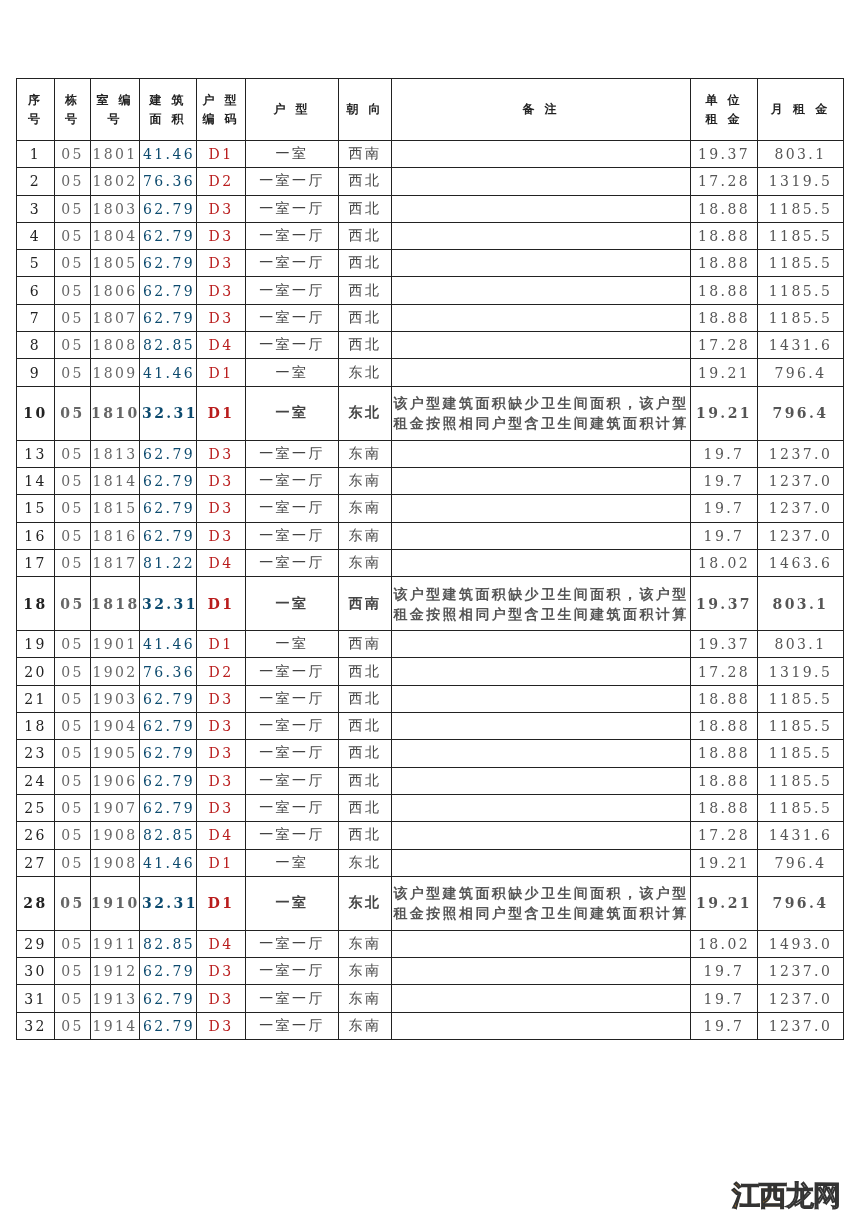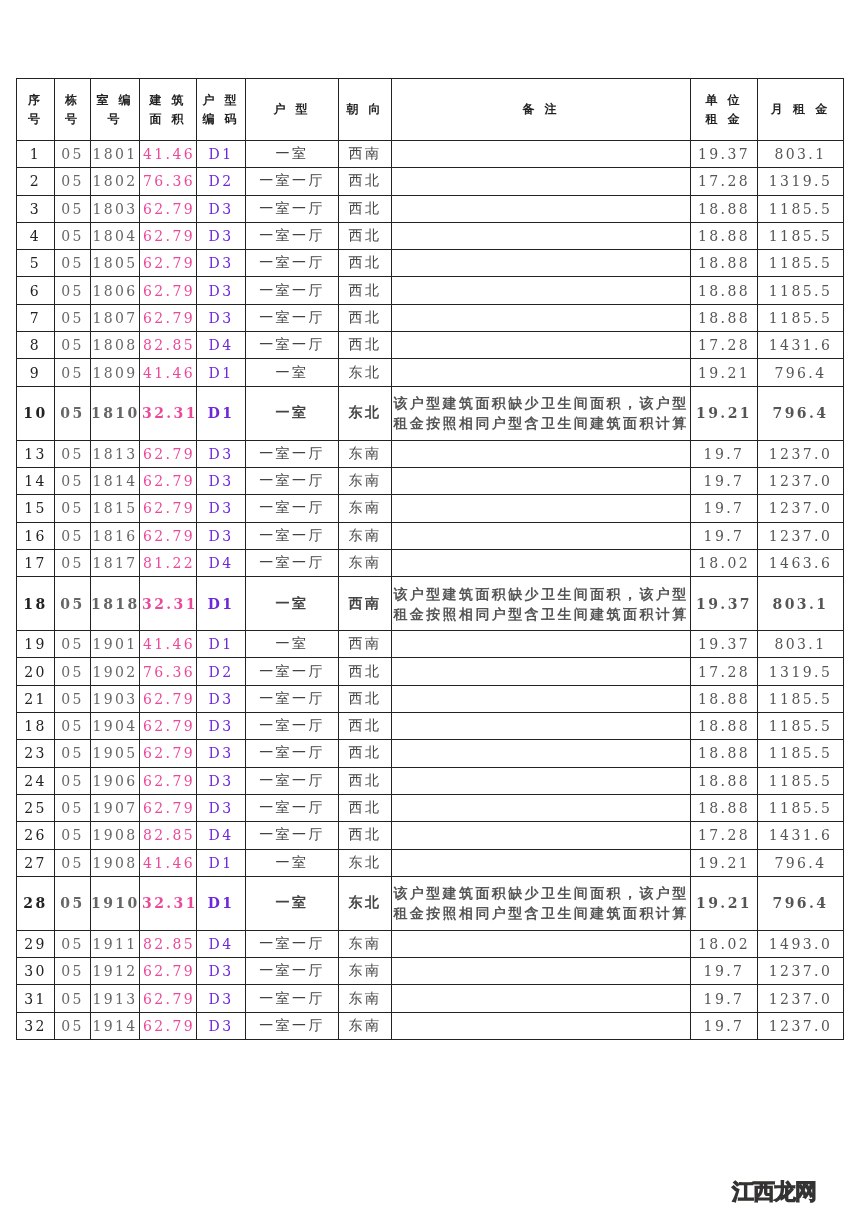--- a/index.html
+++ b/index.html
@@ -8,28 +8,28 @@
   table.rent { position: absolute; left: 16px; top: 78px; border-collapse: collapse;
                table-layout: fixed; width: 827px; }
   table.rent td, table.rent th { border: 1.5px solid #222; padding: 0; text-align: center;
                vertical-align: middle; font-weight: normal; overflow: hidden; white-space: nowrap; }
   table.rent th { height: 61px; font-family: "DejaVu Sans", "Liberation Sans", sans-serif;
                font-size: 12px; font-weight: bold; color: #222; line-height: 19px; letter-spacing: 3px; }
   table.rent td { height: 26.3px; font-size: 14px; letter-spacing: 2.4px; }
   table.rent tr.tall td { height: 53px; font-weight: bold; }
   td.seq { font-weight: bold; color: #222; font-size: 13px; letter-spacing: 2px; }
   td.bld, td.room { font-size: 12.5px; color: #666; letter-spacing: 3.2px; }
-  td.area { font-size: 13px; color: #ec4899; letter-spacing: 3.4px; text-align: center; padding-left: 2px !important; }
-  td.code { font-size: 15px; color: #6d28d9; letter-spacing: 1px; }
+  td.area { font-size: 13px; color: #0c4a6e; letter-spacing: 3.4px; text-align: center; padding-left: 2px !important; }
+  td.code { font-size: 15px; color: #b91c1c; letter-spacing: 1px; }
   td.type, td.orient { font-family: "DejaVu Sans", "Liberation Sans", sans-serif; font-size: 14px; color: #444; letter-spacing: 6px; }
   td.note { font-family: "DejaVu Sans", "Liberation Sans", sans-serif; font-size: 14px; color: #555;
             letter-spacing: 5.4px; line-height: 20px; white-space: normal !important; }
   td.unit, td.monthly { font-size: 15px; color: #555; letter-spacing: 1.6px; }
   .watermark { position: absolute; left: 732px; top: 1177px; font-family: "DejaVu Sans", "Liberation Sans", sans-serif;
-               font-size: 22px; font-weight: bold; letter-spacing: -1px; }
+               font-size: 28px; font-weight: bold; letter-spacing: -1px; }
   .watermark .w1 { color: #e8961c; -webkit-text-stroke: 1px #333; }
   .watermark .w2 { color: #ffffff; -webkit-text-stroke: 1px #333; }
 </style>
 </head>
 <body>
 
 <table class="rent">
   <colgroup>
     <col style="width:38px">
       <col style="width:36px">

